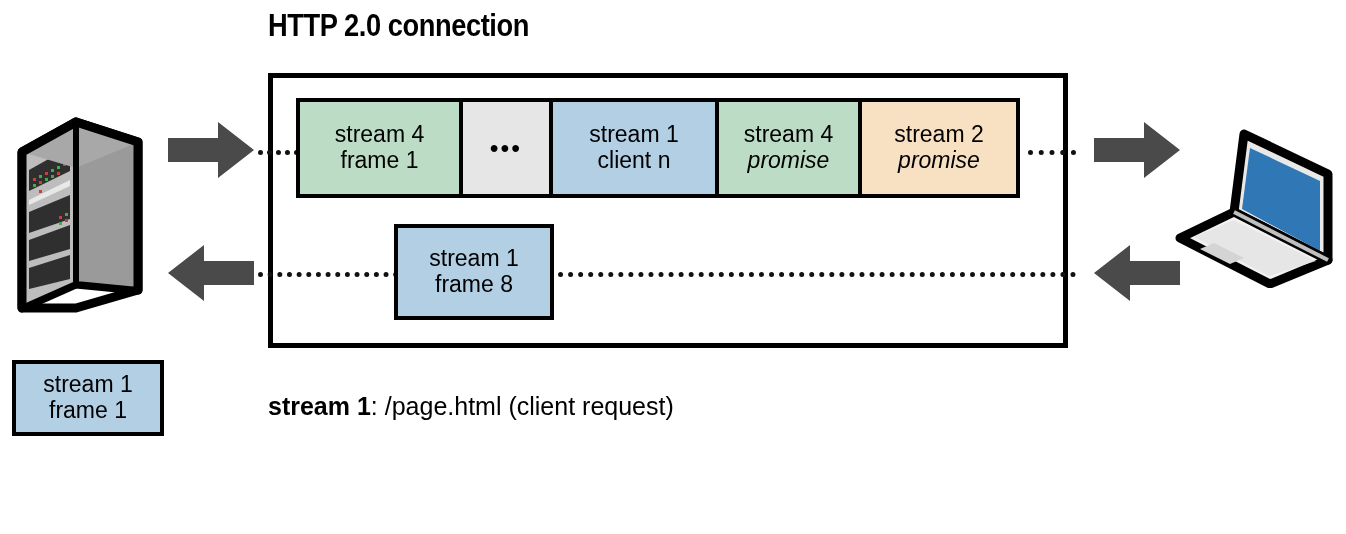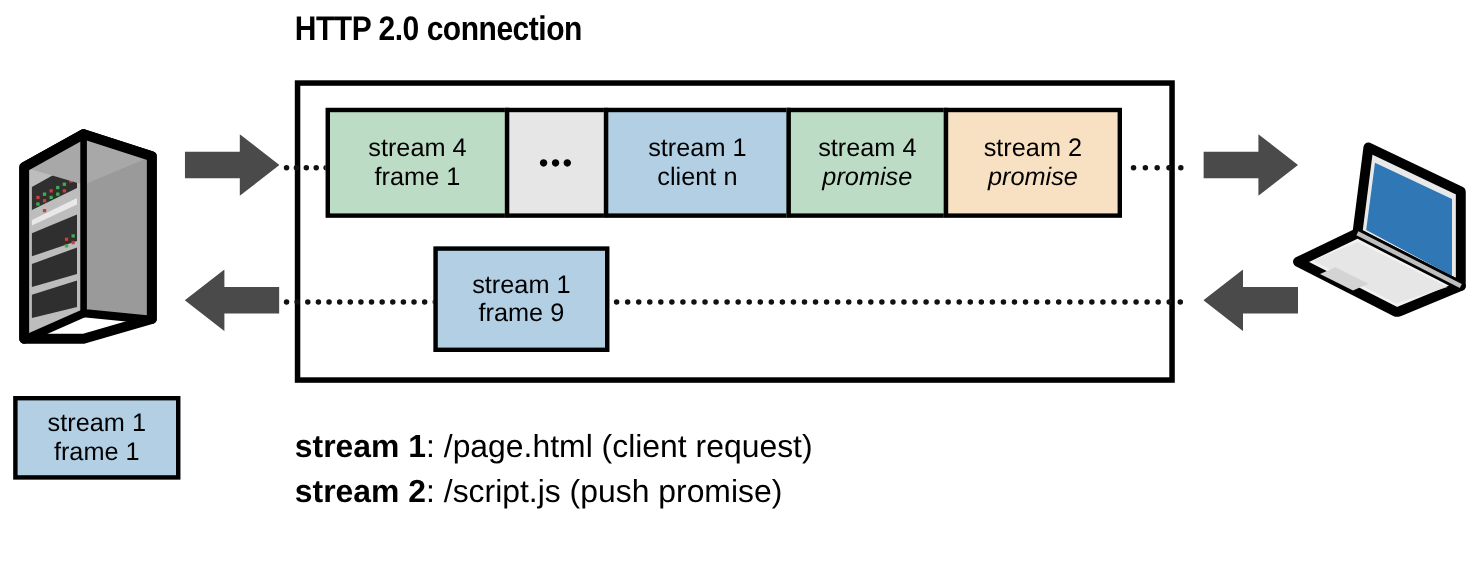--- a/index.html
+++ b/index.html
@@ -132,21 +132,21 @@
 
   
   #server-icon { position: absolute; left: 14px;   top: 112px; }
   #laptop-icon { position: absolute; left: 1172px; top: 112px; }
 
   
   #legend {
     position: absolute;
     left: 268px;
     top: 386px;
-    font-size: 29px;
+    font-size: 25px;
     line-height: 41px;
   }
   .legend-row { white-space: nowrap; }
   .legend-stream {
     font-weight: bold;
     font-family: "Liberation Sans Narrow", "Liberation Sans", sans-serif;
   }
   .legend-rest { font-weight: normal; }
 </style>
 </head>
@@ -184,21 +184,21 @@
 
   <div class="frame-box fill-orange" id="frame-stream2-promise">
     <span class="ln">stream 2</span>
     <span class="ln ital">promise</span>
   </div>
 
 </div>
 
 <div id="frame-stream1-f2">
   <span class="ln">stream 1</span>
-  <span class="ln">frame 9</span>
+  <span class="ln">frame 8</span>
 </div>
 
 <div id="frame-standalone">
   <span class="ln">stream 1</span>
   <span class="ln">frame 1</span>
 </div>
 
 <svg class="big-arrow" id="arrow-to-connection" width="86" height="56" viewBox="0 0 86 56">
   <path d="M0,16 L50,16 L50,0 L86,28 L50,56 L50,40 L0,40 Z" fill="#4a4a4a"></path>
 </svg>
@@ -270,16 +270,13 @@
 
   <path d="M42,131 L72,146 L58,152 L28,137 Z" fill="#d4d4d4"></path>
 
   <path d="M62,100 L156,148" fill="none" stroke="#bfbfbf" stroke-width="4"></path>
 </svg>
 
 <div id="legend">
   <div class="legend-row">
     <span class="legend-stream">stream 1</span><span class="legend-rest">: /page.html  (client request)</span>
   </div>
-  <div class="legend-row">
-    <span class="legend-stream">stream 2</span><span class="legend-rest">: /script.js  (push promise)</span>
-  </div>
 </div>
 
 </body></html>

